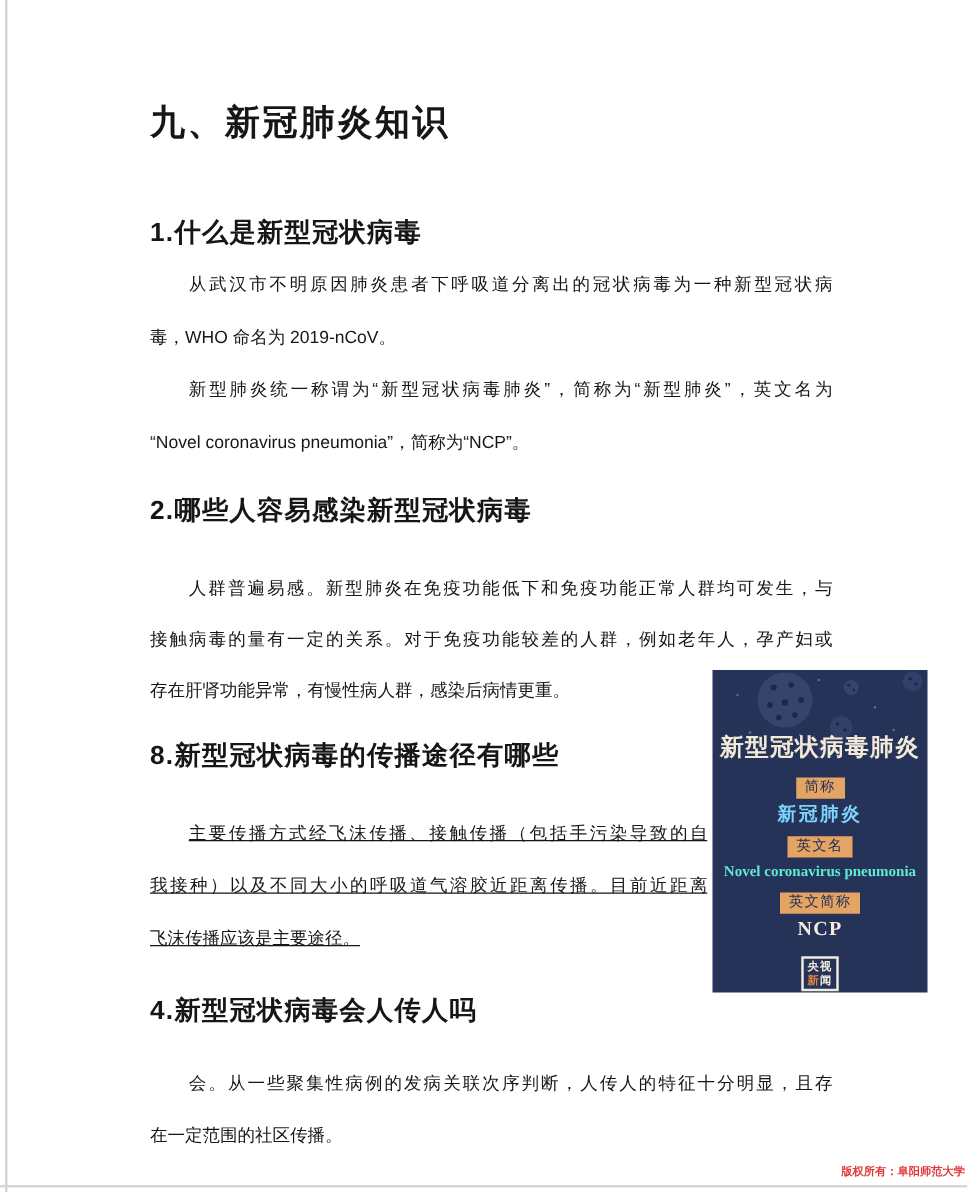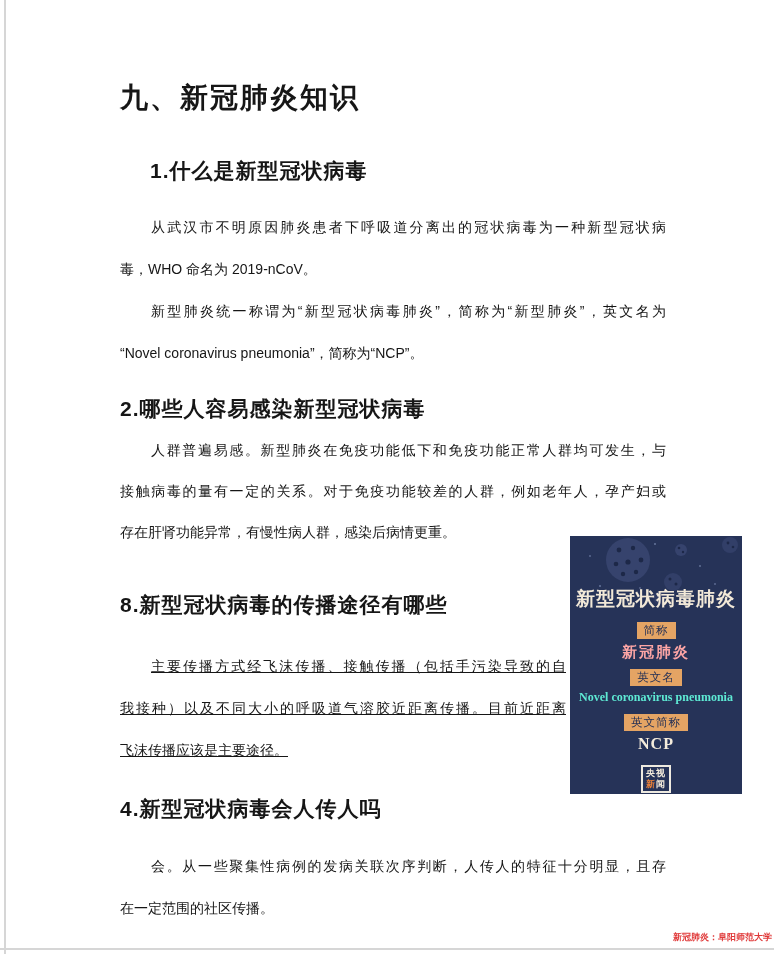--- a/index.html
+++ b/index.html
@@ -12,25 +12,25 @@
   .edge-bottom{ position:absolute; left:0; top:948px; width:774px; height:2px; background:#d6d6d6; }
 
   .doc-title {
     position:absolute; left:120px; top:84px;
     font-size:28px; font-weight:bold; letter-spacing:2px; line-height:1;
   }
   .sec-heading {
     position:absolute; left:120px;
     font-size:21px; font-weight:bold; letter-spacing:1px; line-height:1;
   }
-  #h1 { top:160px;margin-left:30px; } #h2 { top:398px; } #h3 { top:594px; } #h4 { top:798px; }
+  #h1 { top:176px; } #h2 { top:398px; } #h3 { top:594px; } #h4 { top:798px; }
 
   .para { position:absolute; left:120px; width:546px; font-size:14px; }
   #p1 { top:206px; line-height:42px; }
-  #p2 { top:430px; line-height:41px; }
+  #p2 { top:450px; line-height:41px; }
   #p3 { top:645px; line-height:42px; width:446px;text-decoration:underline; }
   #p4 { top:845px; line-height:42px; }
   .line { text-align:left; overflow:hidden; }
   .line.fill   { text-align:justify; text-align-last:justify; }
   .line.indent { padding-left:31px; }
 
   
   .poster {
     position:absolute; left:570px; top:536px; width:172px; height:258px;
     background:#263358; display:flex; flex-direction:column; align-items:center;
@@ -40,21 +40,21 @@
   .poster-title {
     position:relative; font-size:19px; font-weight:bold; color:#f2e9d8;
     letter-spacing:1px; line-height:22px; margin-bottom:12px; white-space:nowrap;
   }
   .poster-badge {
     background:#e4a464; color:#243055; font-size:11.5px; font-weight:normal;
     letter-spacing:1px; line-height:13px; padding:2px 7px; margin-bottom:4px;
     white-space:nowrap;
   }
   .poster-value-cn {
-    color:#fca5a5; font-size:15px; font-weight:bold; letter-spacing:2px;
+    color:#7dd3fc; font-size:15px; font-weight:bold; letter-spacing:2px;
     line-height:17px; margin-bottom:9px; white-space:nowrap;text-align:center;
   }
   .poster-value-en {
     color:#5eead4; font-size:12px; font-weight:bold; line-height:15px;
     font-family:"Liberation Serif","DejaVu Serif",serif;
     margin-bottom:9px; white-space:nowrap;
   }
   .poster-value-ncp {
     color:#f4ecdc; font-size:16px; font-weight:bold; letter-spacing:1px;
     line-height:17px; font-family:"Liberation Serif","DejaVu Serif",serif;
@@ -149,14 +149,14 @@
 
     <div class="poster-badge">英文简称</div>
     <div class="poster-value-ncp">NCP</div>
 
     <div class="poster-logo">
       <div>央视</div>
       <div><span class="logo-accent">新</span><span>闻</span></div>
     </div>
   </div>
 
-  <div class="watermark">新冠肺炎：阜阳师范大学</div>
+  <div class="watermark">版权所有：阜阳师范大学</div>
 </div>
 
 </body></html>

